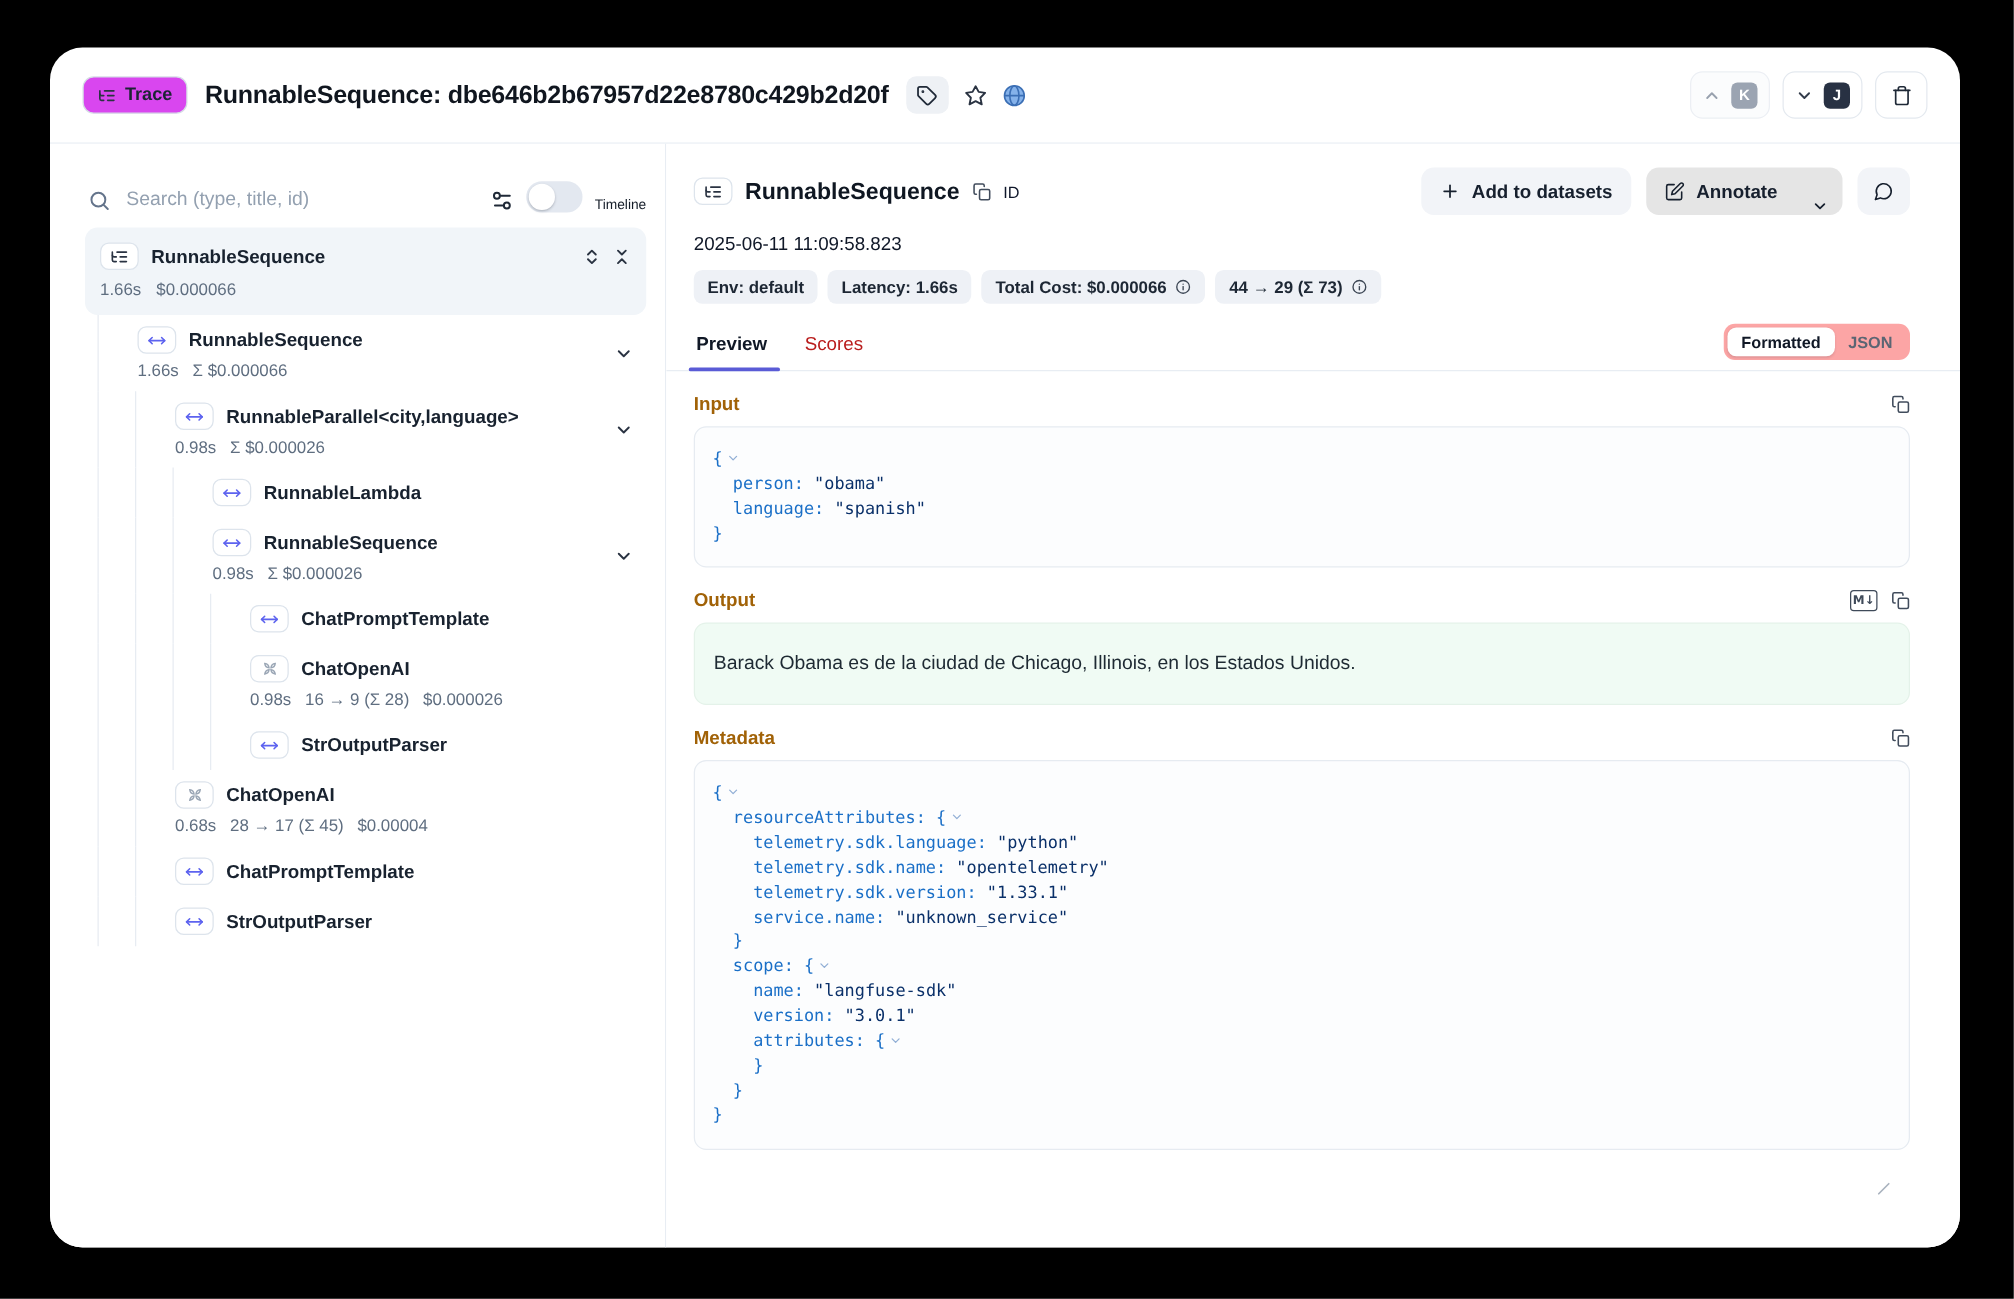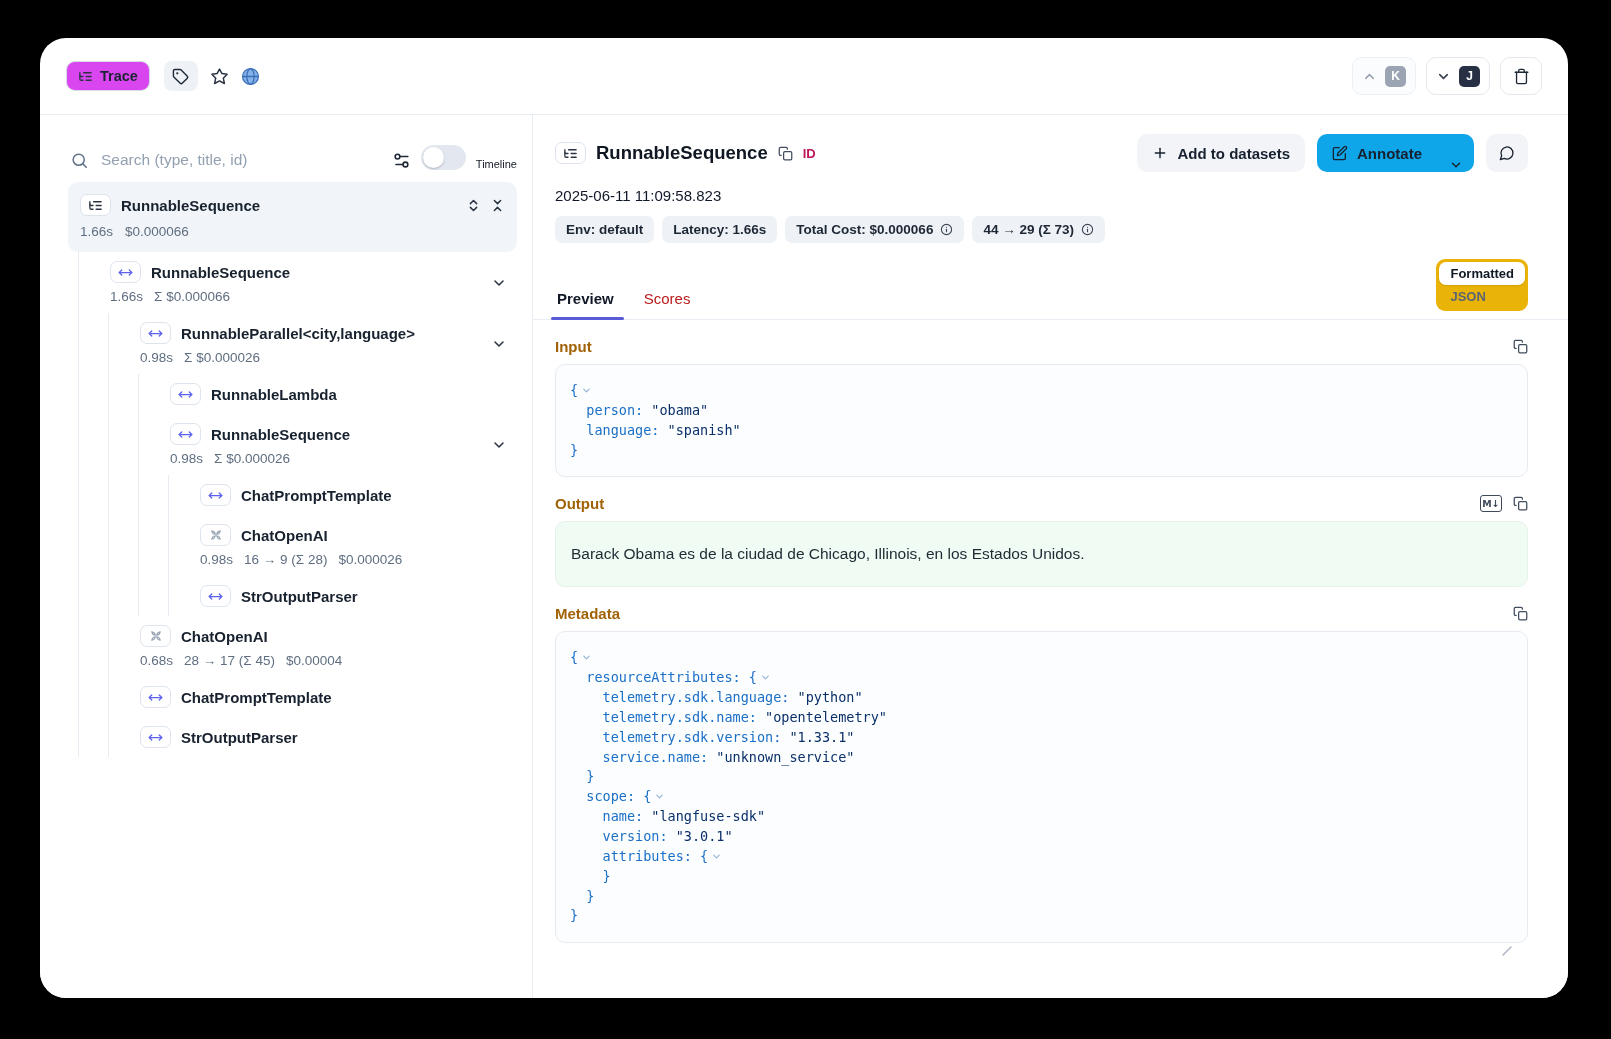--- a/index.html
+++ b/index.html
@@ -60,39 +60,39 @@
   .trow-main{display:flex;align-items:center;gap:10px;}
   .nstats{margin-top:6px;font-size:13.5px;color:var(--muted);display:flex;gap:11px;white-space:nowrap;}
   .rowchev{position:absolute;right:10px;top:50%;transform:translateY(-50%);width:16px;height:16px;color:#2a3342;cursor:pointer;}
 
   
   .detail{position:absolute;top:77px;left:493px;right:0;bottom:0;padding:19px 40px 0 22px;overflow:hidden;background:#fff;}
   .detail-head{display:flex;align-items:center;}
   .detail-title-wrap{display:flex;align-items:center;gap:10px;flex:1;min-width:0;}
   .detail-title{font-size:18.5px;font-weight:700;color:#0f1722;}
   .copy-ic{width:15px;height:15px;color:#414c5c;cursor:pointer;flex:none;}
-  .id-label{font-size:13px;font-weight:700;color:#be185d;}
+  .id-label{font-size:13px;font-weight:400;color:#0f172a;}
   .actions{display:flex;align-items:center;gap:12px;}
   .btn{height:38px;border-radius:10px;background:#f2f4f8;display:inline-flex;align-items:center;gap:9px;padding:0 15px;font-size:15px;font-weight:600;color:#17202e;border:none;cursor:pointer;white-space:nowrap;}
   .btn svg{width:16px;height:16px;color:#17202e;}
-  .btn-split{display:inline-flex;align-items:flex-end;background:#0ea5e9;border-radius:10px;overflow:hidden;}
+  .btn-split{display:inline-flex;align-items:flex-end;background:#e5e5e5;border-radius:10px;overflow:hidden;}
   .btn-split .btn{background:transparent;}
   .btn-split .sep{width:1px;background:#dbe1e9;margin:6px 0;}
   .btn-split .chev-part{width:36px;display:flex;align-items:center;justify-content:center;cursor:pointer;}
   .btn-split .chev-part svg{width:14px;height:14px;color:#17202e;}
   .btn.iconic{width:42px;padding:0;justify-content:center;}
   .timestamp{margin-top:15px;font-size:15px;font-weight:500;color:#101828;}
   .badges{display:flex;gap:8px;margin-top:12px;flex-wrap:wrap;}
   .chip{height:27px;display:inline-flex;align-items:center;gap:7px;padding:0 11px;background:#eef1f6;border-radius:7px;font-size:13.5px;font-weight:600;color:#1d2734;}
   .chip svg{width:13px;height:13px;color:#3c4654;}
   .tabs-row{margin:16px -40px 0 -22px;padding:0 40px 0 22px;display:flex;align-items:flex-end;border-bottom:1px solid var(--line);}
   .tab{padding:6px 2px 12px;margin-right:26px;font-size:15px;font-weight:600;color:#101826;position:relative;cursor:pointer;}
   .tab.inactive{color:#b91c1c;font-weight:500;}
   .tab.active::after{content:"";position:absolute;left:-4px;right:-8px;bottom:-1px;height:3.5px;background:var(--accent);border-radius:2px;}
-  .seg{margin-left:auto;margin-bottom:8px;background:#eab308;border-radius:9px;padding:3px;display:flex;cursor:pointer;flex-direction:column;}
+  .seg{margin-left:auto;margin-bottom:8px;background:#fca5a5;border-radius:9px;padding:3px;display:flex;cursor:pointer;}
   .seg .opt{padding:4px 11px;font-size:13px;font-weight:600;border-radius:7px;color:#5b6573;}
   .seg .opt.sel{background:#fff;color:#101826;box-shadow:0 1px 2px rgba(16,24,40,.12);}
   .sec-head{display:flex;align-items:center;margin-top:18px;}
   .sec-label{font-size:15px;font-weight:600;color:#a16207;flex:1;}
   .sec-icons{display:flex;align-items:center;gap:11px;}
   .codebox{margin-top:9px;border:1px solid #e6ebf1;border-radius:10px;background:#fcfdfe;padding:16px 14px;font-family:"DejaVu Sans Mono",monospace;font-size:13.5px;line-height:1.47;}
   .cl{white-space:pre;}
   .tk-p{color:var(--code-key);}
   .tk-k{color:var(--code-key);}
   .tk-s{color:var(--code-str);}
@@ -110,20 +110,21 @@
     <span class="trace-badge">
       <svg viewBox="0 0 24 24" fill="none" stroke="currentColor" stroke-width="2.1" stroke-linecap="round" stroke-linejoin="round">
           <path d="M21 6H9"></path>
           <path d="M21 12h-8"></path>
           <path d="M21 18h-8"></path>
           <path d="M3 6v4c0 1.1.9 2 2 2h3"></path>
           <path d="M3 10v6c0 1.1.9 2 2 2h3"></path>
         </svg>
       <span>Trace</span>
     </span>
+    <span class="trace-title">RunnableSequence: dbe646b2b67957d22e8780c429b2d20f</span>
     <span class="title-icons">
       <button class="icon-btn-soft">
         <svg viewBox="0 0 24 24" fill="none" stroke="currentColor" stroke-width="2" stroke-linecap="round" stroke-linejoin="round">
             <path d="M12.586 2.586A2 2 0 0 0 11.172 2H4a2 2 0 0 0-2 2v7.172a2 2 0 0 0 .586 1.414l8.704 8.704a2.426 2.426 0 0 0 3.42 0l6.58-6.58a2.426 2.426 0 0 0 0-3.42z"></path>
             <circle cx="7.5" cy="7.5" r=".6" fill="currentColor"></circle>
           </svg>
       </button>
       <button class="plain-ic">
         <svg viewBox="0 0 24 24" fill="none" stroke="currentColor" stroke-width="1.9" stroke-linejoin="round">
             <polygon points="12 2.6 15.09 8.26 21.6 9.27 16.8 14.14 18.18 20.8 12 17.6 5.82 20.8 7.2 14.14 2.4 9.27 8.91 8.26"></polygon>

